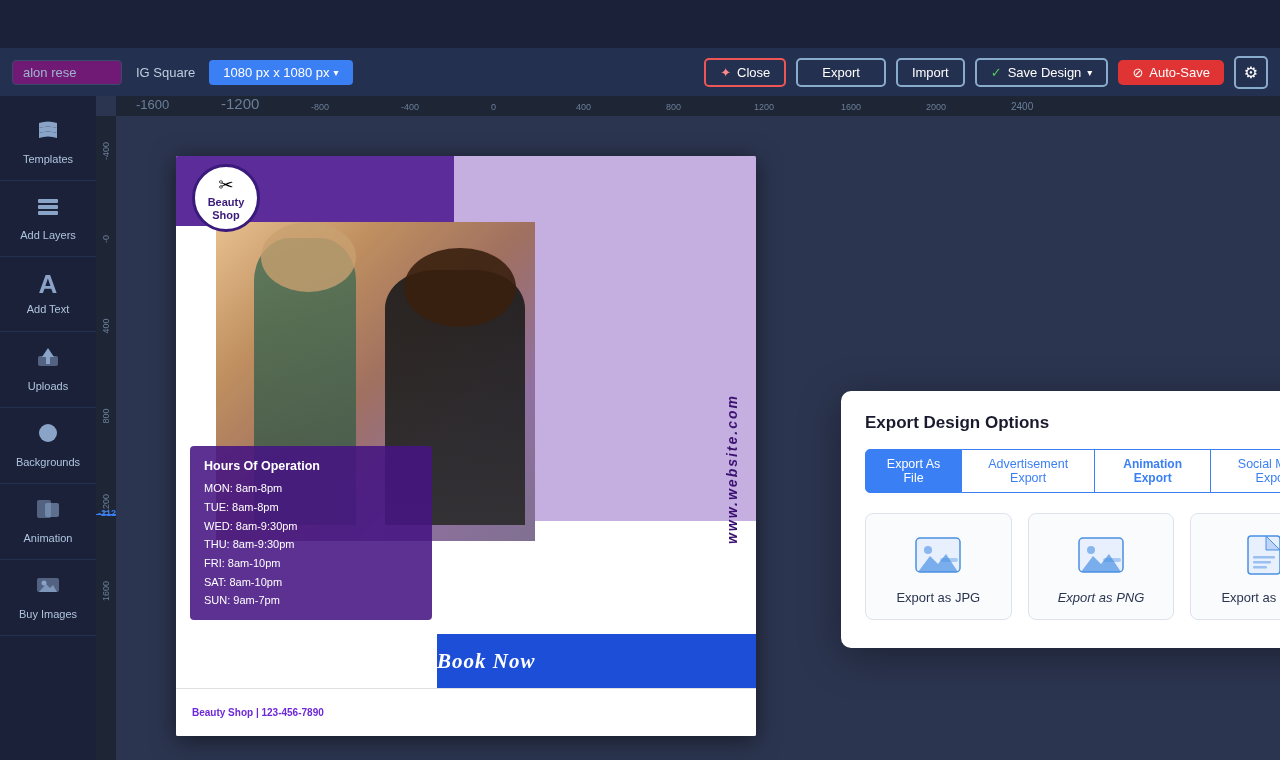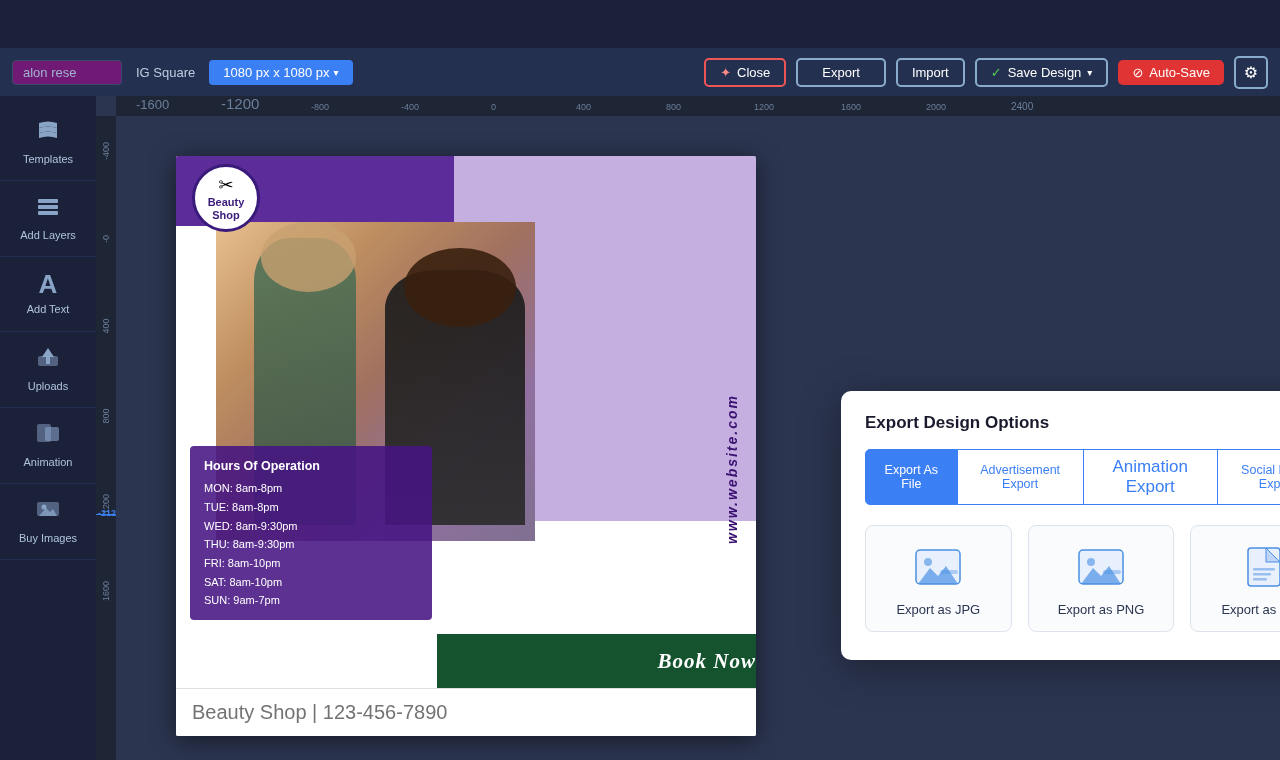--- a/index.html
+++ b/index.html
@@ -260,20 +260,28 @@
   <div class="sidebar-item">
     <span class="si-icon">
       <svg width="26" height="22" viewBox="0 0 26 22" fill="none">
         <rect x="3" y="10" width="20" height="10" rx="2" fill="#8aa4c8" opacity="0.5"></rect>
         <polygon points="13,2 7,11 11,11 11,18 15,18 15,11 19,11" fill="#8aa4c8"></polygon>
       </svg>
     </span>
     <span class="si-label">Uploads</span>
   </div>
 
+  <div class="sidebar-item">
+    <span class="si-icon">
+      <svg width="26" height="22" viewBox="0 0 26 22" fill="none">
+        <circle cx="13" cy="11" r="9" fill="#8aa4c8"></circle>
+      </svg>
+    </span>
+    <span class="si-label">Backgrounds</span>
+  </div>
 
   <div class="sidebar-item">
     <span class="si-icon">
       <svg width="26" height="22" viewBox="0 0 26 22" fill="none">
         <rect x="2" y="2" width="14" height="18" rx="2" fill="#8aa4c8" opacity="0.5"></rect>
         <rect x="10" y="5" width="14" height="14" rx="2" fill="#8aa4c8" opacity="0.6"></rect>
       </svg>
     </span>
     <span class="si-label">Animation</span>
   </div>
@@ -352,36 +360,36 @@
       <div>THU: 8am-9:30pm</div>
       <div>FRI: 8am-10pm</div>
       <div>SAT: 8am-10pm</div>
       <div>SUN: 9am-7pm</div>
     </div>
 
     <div style="position:absolute;top:68px;right:0;width:48px;height:490px;display:flex;align-items:center;justify-content:center;">
       <span style="writing-mode:vertical-rl;text-orientation:mixed;transform:rotate(180deg);color:#3a1070;font-style:italic;font-size:14px;font-weight:bold;letter-spacing:2px;">www.website.com</span>
     </div>
 
-    <div style="position:absolute;bottom:48px;right:0;width:55%;height:54px;background:#14532d;display:flex;align-items:center;justify-content:flex-end;padding-left:46px;">
+    <div style="position:absolute;bottom:48px;right:0;width:55%;height:54px;background:#1d4ed8;display:flex;align-items:center;justify-content:flex-start;">
       <span style="font-family:Georgia,serif;font-style:italic;font-size:21px;font-weight:bold;color:#fff;letter-spacing:1px;">Book Now</span>
     </div>
 
     <div style="position:absolute;bottom:0;left:0;right:0;height:48px;background:#fff;display:flex;align-items:center;padding:0 16px;border-top:1px solid #e0e0e0;">
-      <span style="font-weight:normal;font-size:20px;color:#737373;">Beauty Shop | 123-456-7890</span>
+      <span style="font-weight:bold;font-size:10px;color:#6d28d9;">Beauty Shop | 123-456-7890</span>
     </div>
   </div>
 
   <div id="export-dialog">
     <div id="export-dialog-title" style="font-size:17px;font-weight:600;color:#1a1a2e;margin-bottom:16px;">Export Design Options</div>
 
     <div id="export-tabs" style="display:flex;margin-bottom:20px;">
       <button class="export-tab active" style="padding:7px 14px;font-size:12.5px;border:1.5px solid #3b7ff5;cursor:pointer;background:#3b7ff5;color:#fff;font-weight:500;border-radius:5px 0 0 5px;">Export As File</button>
       <button class="export-tab" style="padding:7px 14px;font-size:12.5px;border:1.5px solid #3b7ff5;border-left:none;cursor:pointer;background:#fff;color:#3b7ff5;font-weight:500;border-radius:0;">Advertisement Export</button>
-      <button class="export-tab" style="padding:7px 14px;font-size:17px;border:1.5px solid #3b7ff5;border-left:none;cursor:pointer;background:#fff;color:#3b7ff5;font-weight:400;border-radius:0;">Animation Export</button>
+      <button class="export-tab" style="padding:7px 14px;font-size:12px;border:1.5px solid #3b7ff5;border-left:none;cursor:pointer;background:#fff;color:#3b7ff5;font-weight:700;border-radius:0;">Animation Export</button>
       <button class="export-tab" style="padding:7px 14px;font-size:12.5px;border:1.5px solid #3b7ff5;border-left:none;cursor:pointer;background:#fff;color:#3b7ff5;font-weight:500;border-radius:0 5px 5px 0;">Social Media Export</button>
     </div>
 
     <div id="export-options" style="display:flex;gap:16px;">
 
       <div class="export-option" style="flex:1;border:1.5px solid #dde3ec;border-radius:8px;padding:20px 12px 14px;display:flex;flex-direction:column;align-items:center;gap:10px;cursor:pointer;background:#fafbfd;">
         <div>
           <svg width="52" height="42" viewBox="0 0 52 42" fill="none">
             <rect x="4" y="4" width="44" height="34" rx="4" fill="#e8f0fe" stroke="#4a90e2" stroke-width="1.5"></rect>
             <circle cx="16" cy="16" r="4" fill="#4a90e2" opacity="0.6"></circle>
@@ -394,21 +402,21 @@
 
       <div class="export-option" style="flex:1;border:1.5px solid #dde3ec;border-radius:8px;padding:20px 12px 14px;display:flex;flex-direction:column;align-items:center;gap:10px;cursor:pointer;background:#fafbfd;">
         <div>
           <svg width="52" height="42" viewBox="0 0 52 42" fill="none">
             <rect x="4" y="4" width="44" height="34" rx="4" fill="#e8f0fe" stroke="#4a90e2" stroke-width="1.5"></rect>
             <circle cx="16" cy="16" r="4" fill="#4a90e2" opacity="0.6"></circle>
             <polygon points="6,38 18,22 26,30 34,20 46,38" fill="#4a90e2" opacity="0.7"></polygon>
             <rect x="28" y="24" width="18" height="4" rx="2" fill="#4a90e2" opacity="0.4"></rect>
           </svg>
         </div>
-        <span style="font-size:13px;font-weight:500;color:#2a3550;">Export as PNG</span>
+        <span style="font-size:13px;font-weight:500;color:#2a3550;font-style:italic;">Export as PNG</span>
       </div>
 
       <div class="export-option" style="flex:1;border:1.5px solid #dde3ec;border-radius:8px;padding:20px 12px 14px;display:flex;flex-direction:column;align-items:center;gap:10px;cursor:pointer;background:#fafbfd;">
         <div>
           <svg width="52" height="42" viewBox="0 0 52 42" fill="none">
             <rect x="10" y="2" width="32" height="38" rx="3" fill="#e8f0fe" stroke="#4a90e2" stroke-width="1.5"></rect>
             <path d="M28 2 L42 16 L28 16 Z" fill="#c0d4f8" stroke="#4a90e2" stroke-width="1"></path>
             <rect x="15" y="22" width="22" height="2.5" rx="1" fill="#4a90e2" opacity="0.5"></rect>
             <rect x="15" y="27" width="18" height="2.5" rx="1" fill="#4a90e2" opacity="0.5"></rect>
             <rect x="15" y="32" width="14" height="2.5" rx="1" fill="#4a90e2" opacity="0.5"></rect>

